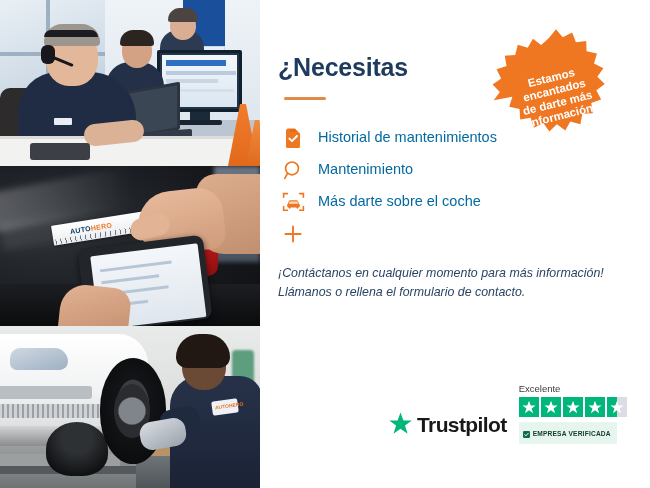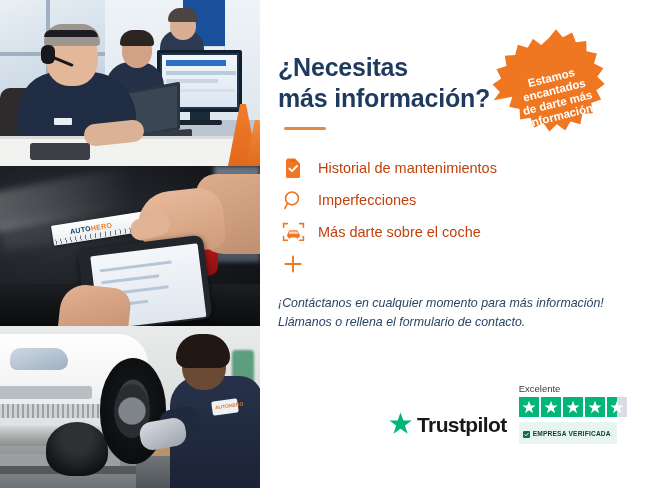--- a/index.html
+++ b/index.html
@@ -219,21 +219,21 @@
   }
   .feature + .feature { margin-top: 0px; }
   .feat-icon {
     width: 30px; height: 30px;
     flex: 0 0 30px;
     display: flex; align-items: center; justify-content: center;
     margin-right: 10px;
   }
   .feat-icon svg { display: block; }
   .feat-label {
-    color: #c2410c;
+    color: #0369a1;
     font-size: 14.5px;
     line-height: 1;
   }
 
   
   .para {
     margin-top: 14px;
     color: #2a4463;
     font-size: 12.4px;
     line-height: 1.55;
@@ -404,21 +404,20 @@
       <div class="p3-arm"></div>
       <div class="p3-glove"></div>
     </div>
 
   </div>
 
   <div class="content">
 
     <div class="headline">
       <span>¿Necesitas</span>
-      <span>más información?</span>
     </div>
 
     <div class="divider"></div>
 
     <div class="features">
 
       <div class="feature">
         <span class="feat-icon">
           <svg width="20" height="22" viewBox="0 0 20 22">
             <path d="M4 1.5h8l5 5v13a1.5 1.5 0 0 1-1.5 1.5h-11A1.5 1.5 0 0 1 3 19.5v-16A1.5 1.5 0 0 1 4.5 2z" fill="#ef7722"></path>
@@ -430,21 +429,21 @@
       </div>
 
 
       <div class="feature">
         <span class="feat-icon">
           <svg width="22" height="22" viewBox="0 0 22 22">
             <circle cx="10" cy="9.4" r="6.4" fill="none" stroke="#ef7722" stroke-width="1.7"></circle>
             <path d="M5.4 14.6 L2.8 19.4" stroke="#ef7722" stroke-width="1.7" stroke-linecap="round"></path>
           </svg>
         </span>
-        <span class="feat-label">Imperfecciones</span>
+        <span class="feat-label">Mantenimiento</span>
       </div>
 
       <div class="feature">
         <span class="feat-icon">
           <svg width="23" height="22" viewBox="0 0 23 22">
             <g stroke="#ef7722" stroke-width="1.6" fill="none" stroke-linecap="round">
               <path d="M1.6 6.2 V2.6 H5.4"></path>
               <path d="M17.6 2.6 H21.4 V6.2"></path>
               <path d="M21.4 15.6 V19.2 H17.6"></path>
               <path d="M5.4 19.2 H1.6 V15.6"></path>

